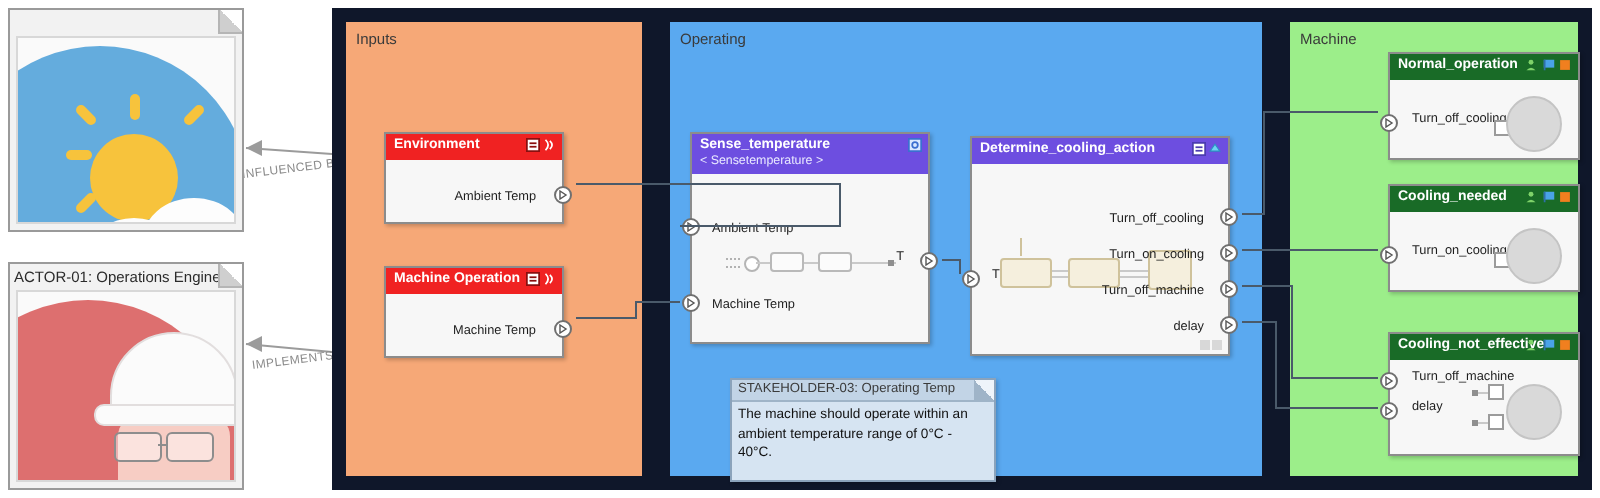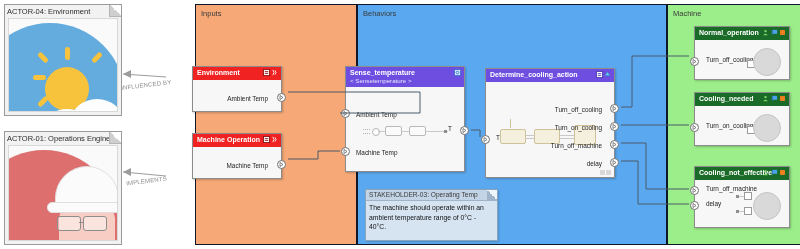--- a/index.html
+++ b/index.html
@@ -39,21 +39,21 @@
   .face{position:absolute;left:50px;top:62px;width:56px;height:58px;
         background:#f7cdc4;border-radius:10px 10px 26px 26px;}
   .glass{position:absolute;top:70px;width:22px;height:13px;
         border:1.6px solid #8d8d8d;border-radius:3px;background:rgba(255,255,255,.45);}
 
   
   .rel-label{position:absolute;font-size:6px;color:#8b8b8b;white-space:nowrap;
         letter-spacing:.2px;}
 
   
-  .col{position:absolute;box-sizing:border-box;border:1px solid #0f172a;margin-left:29px;}
+  .col{position:absolute;box-sizing:border-box;border:7px solid #0f172a;}
   .col-title{position:absolute;left:5px;top:4px;font-size:7.5px;color:#3a3a3a;}
   .col-inputs{background:#f6a877;}
   .col-behaviors{background:#5aa9f0;}
   .col-actions{background:#9cee8a;}
 
   
   .blk{position:absolute;box-sizing:border-box;background:#f7f7f7;
        border:1px solid #8c8c8c;box-shadow:1px 1px 2px rgba(0,0,0,.22);}
   .blk-hd{position:absolute;left:0;top:0;right:0;box-sizing:border-box;
        color:#fff;font-weight:bold;font-size:7px;padding:2px 3px 0 4px;
@@ -124,21 +124,20 @@
 
     <line x1="470" y1="190" x2="487" y2="176" stroke="#9b9b9b" stroke-width="1"></line>
     <polygon points="470,190 470,181 477,186" fill="#9b9b9b"></polygon>
   </svg>
 
   <div class="rel-label" style="left:121px;top:82px;transform:rotate(-7deg);">INFLUENCED BY</div>
   <div class="rel-label" style="left:126px;top:178px;transform:rotate(-7deg);">IMPLEMENTS</div>
   <div class="rel-label" style="left:473px;top:181px;transform:rotate(-4deg);">IMPLEMENTS</div>
 
   <div class="actor" style="left:4px;top:4px;width:118px;height:112px;">
-    <div class="actor-title">ACTOR-04: Environment</div>
     <div class="actor-fold"></div>
     <div class="actor-canvas">
       <div class="sun-disc"></div>
       <div class="sun-core"></div>
       <div class="ray" style="left:56px;top:28px;width:5px;height:13px;"></div>
       <div class="ray" style="left:24px;top:56px;width:13px;height:5px;"></div>
       <div class="ray" style="left:28px;top:36px;width:12px;height:5px;transform:rotate(45deg);"></div>
       <div class="ray" style="left:82px;top:36px;width:12px;height:5px;transform:rotate(-45deg);"></div>
       <div class="ray" style="left:28px;top:80px;width:12px;height:5px;transform:rotate(-45deg);"></div>
       <div class="cloudbox">
@@ -207,21 +206,21 @@
     </div>
     <div class="plabel r" style="right:13px;top:28px;">Machine Temp</div>
     <div class="port" style="right:-5px;top:26px;">
       <svg width="5" height="5" viewBox="0 0 5 5">
           <polygon points="1,0.5 4,2.5 1,4.5" fill="none" stroke="#555" stroke-width=".7"></polygon>
         </svg>
     </div>
   </div>
 
   <div class="col col-behaviors" style="left:328px;top:4px;width:310px;height:241px;">
-    <div class="col-title">Behaviors</div>
+    <div class="col-title">Operating</div>
   </div>
 
   <div class="blk" style="left:345px;top:66px;width:120px;height:106px;">
     <div class="blk-hd hd-purple" style="height:20px;">
       <span>Sense_temperature</span>
       <span class="sub">&lt; Sensetemperature &gt;</span>
       <span class="hdicons">
         <svg class="ic" viewBox="0 0 8 8">
           <rect x="0.5" y="0.5" width="7" height="7" fill="#d9e8ff" stroke="#3b6fd0"></rect>
           <circle cx="4" cy="4" r="1.6" fill="none" stroke="#3b6fd0" stroke-width="1"></circle>

